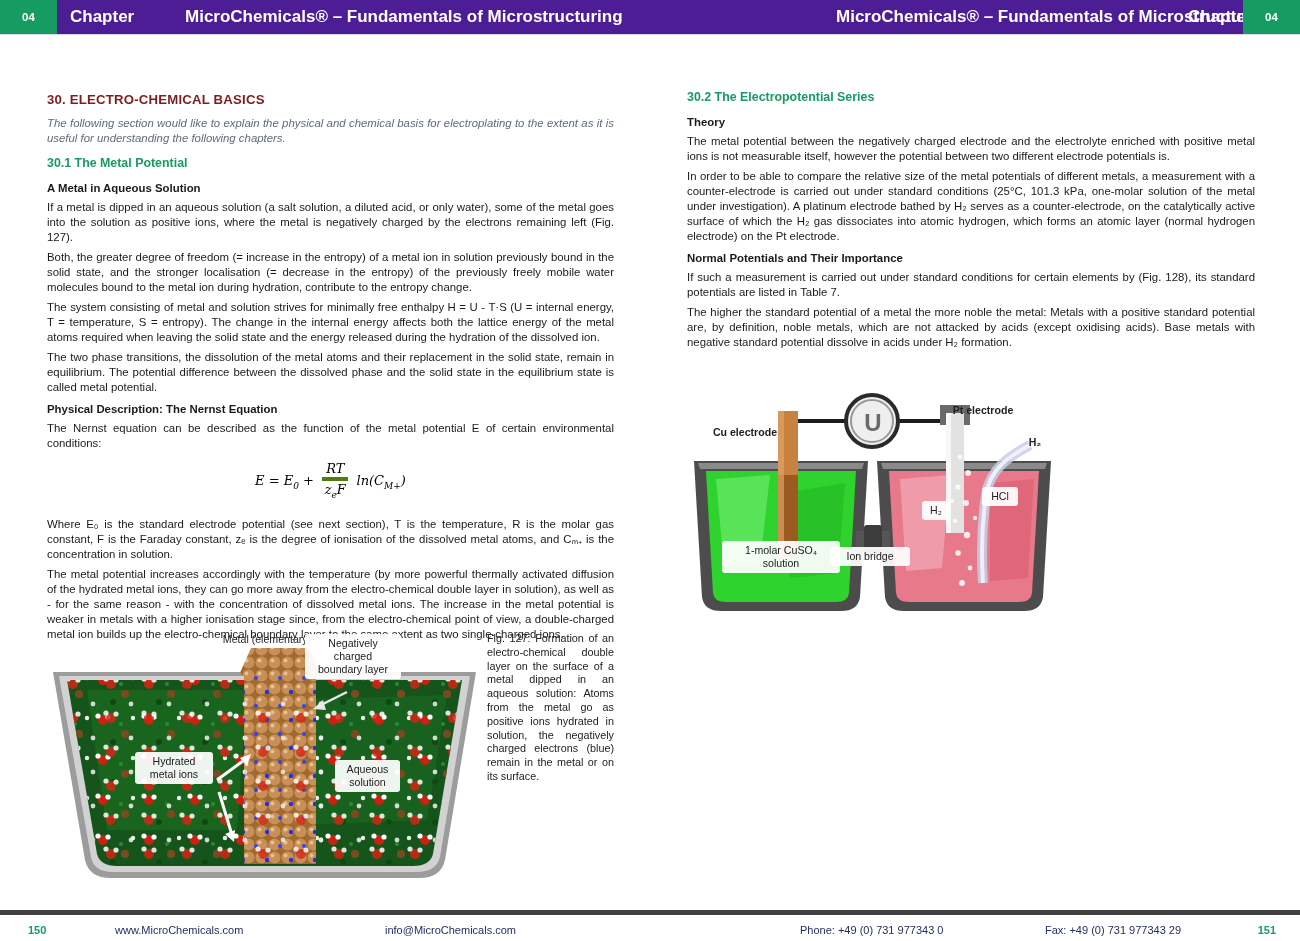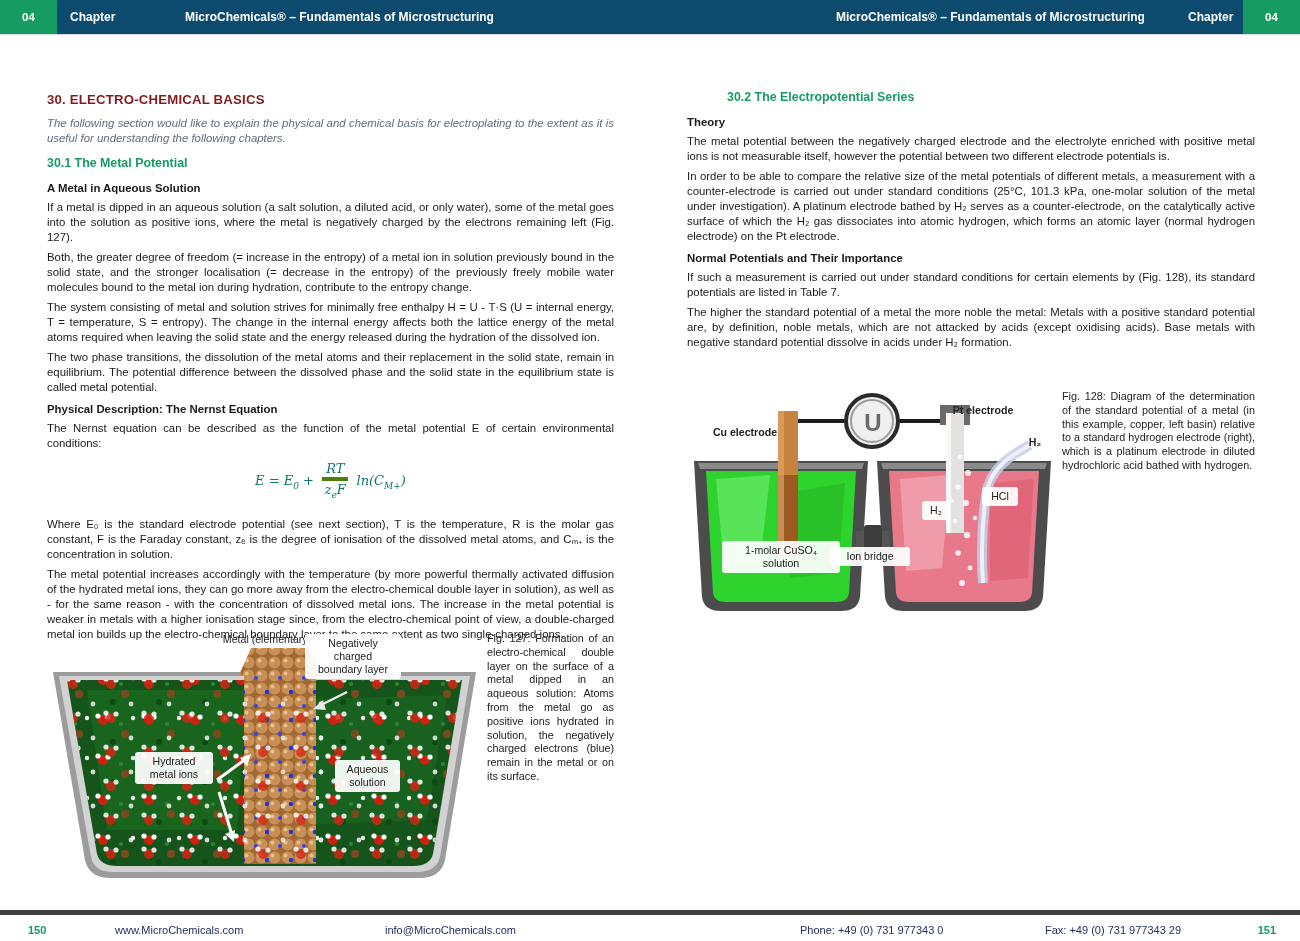--- a/index.html
+++ b/index.html
@@ -2,43 +2,43 @@
 <html><head>
 <meta charset="utf-8">
 <style>
   * { margin:0; padding:0; box-sizing:border-box; }
   html,body { background:#e8e8ec; }
   .page {
     position:relative; width:1300px; height:941px; background:#ffffff;
     font-family:"Liberation Sans", sans-serif; color:#1a1a1a; overflow:hidden;
   }
   
-  .hdr { position:absolute; left:0; top:0; width:1300px; height:34px; background:#0c4a6e; }
+  .hdr { position:absolute; left:0; top:0; width:1300px; height:34px; background:#4c1d95; }
   .hdr::after { content:""; position:absolute; left:0; top:34px; width:1300px; height:1px; background:#d8d8e2; }
   .hdr .numbox { position:absolute; top:0; width:57px; height:34px; background:#169b62; color:#fff;
     font-size:11.5px; font-weight:bold; display:flex; align-items:center; justify-content:center; }
   .hdr .numbox.left { left:0; } .hdr .numbox.right { right:0; }
   .hdr .htext { position:absolute; top:0; height:34px; display:flex; align-items:center;
-    color:#ffffff; font-size:12px; font-weight:600; }
+    color:#ffffff; font-size:17px; font-weight:600; }
   .hdr .chap-left { left:70px; } .hdr .title-left { left:185px; }
   .hdr .title-right { left:836px; } .hdr .chap-right { left:1188px; }
 
   
   .col { position:absolute; font-size:11.4px; line-height:15px; text-align:justify; }
   .col-left  { left:47px;  top:92px; width:567px; }
   .col-right { left:687px; top:90px; width:568px; }
   .sec-title { color:#7f1d1d; font-size:13.2px; font-weight:bold; letter-spacing:.2px; margin:0 0 9px 0; text-align:left; }
   .intro { color:#5f6b7a; font-style:italic; margin:0 0 10px 0; }
   .green-head { color:#169b62; font-size:12.4px; font-weight:bold; margin:8px 0 10px 0; text-align:left; }
   .bold-head { font-weight:bold; margin:7px 0 4px 0; text-align:left; }
   .para { margin:0 0 5px 0; }
 
   
   .equation { margin:10px 0 14px 0; text-align:center; font-family:"DejaVu Serif", serif;
-    font-style:italic; font-size:13px; color:#0f766e; }
+    font-style:italic; font-size:13px; color:#000000; }
   .equation sub { font-size:9px; }
   .frac { display:inline-block; vertical-align:middle; text-align:center; margin:0 4px; }
   .frac .num { display:block; padding:0 4px 1px 4px; border-bottom:4px solid #4d7c0f; }
   .frac .den { display:block; padding-top:1px; }
 
   
   .fig { position:absolute; }
   .fig-label { position:absolute; background:rgba(255,255,255,.93); border-radius:3px;
     font-size:10.6px; line-height:13px; text-align:center; padding:3px 6px; color:#222; }
   .fig-label.noback { background:transparent; }
@@ -132,21 +132,21 @@
       <polygon points="266,79 276,70 279,80" fill="#e8e8e8"></polygon>
     </svg>
     <div class="fig-label noback" style="left:140px; top:0px; width:160px;">Metal (elementary)</div>
     <div class="fig-label" style="left:258px; top:4px; width:96px;">Negatively charged boundary layer</div>
     <div class="fig-label" style="left:88px; top:122px; width:78px;">Hydrated metal ions</div>
     <div class="fig-label" style="left:288px; top:130px; width:65px;">Aqueous solution</div>
   </div>
   <div class="fig-caption" style="left:487px; top:632px; width:127px;">Fig. 127: Formation of an electro-chemical double layer on the surface of a metal dipped in an aqueous solution: Atoms from the metal go as positive ions hydrated in solution, the negatively charged electrons (blue) remain in the metal or on its surface.</div>
 
   <div class="col col-right">
-    <div class="green-head" style="margin-top:0;margin-left:40px;">30.2  The Electropotential Series</div>
+    <div class="green-head" style="margin-top:0;">30.2  The Electropotential Series</div>
     <div class="bold-head">Theory</div>
     <p class="para">The metal potential between the negatively charged electrode and the electrolyte enriched with positive metal ions is not measurable itself, however the potential between two different electrode potentials is.</p>
     <p class="para">In order to be able to compare the relative size of the metal potentials of different metals, a measurement with a counter-electrode is carried out under standard conditions (25°C, 101.3 kPa, one-molar solution of the metal under investigation). A platinum electrode bathed by H₂ serves as a counter-electrode, on the catalytically active surface of which the H₂ gas dissociates into atomic hydrogen, which forms an atomic layer (normal hydrogen electrode) on the Pt electrode.</p>
     <div class="bold-head">Normal Potentials and Their Importance</div>
     <p class="para">If such a measurement is carried out under standard conditions for certain elements by (Fig. 128), its standard potentials are listed in Table 7.</p>
     <p class="para">The higher the standard potential of a metal the more noble the metal: Metals with a positive standard potential are, by definition, noble metals, which are not attacked by acids (except oxidising acids). Base metals with negative standard potential dissolve in acids under H₂ formation.</p>
   </div>
 
   <div class="fig" style="left:690px; top:383px; width:365px; height:238px;">
     <svg width="365" height="238" viewBox="0 0 365 238">
@@ -200,21 +200,20 @@
     </svg>
     <div class="fig-label noback" style="left:168px; top:22px; width:30px; font-size:24px; font-weight:bold; color:#6a6a6a; line-height:30px;">U</div>
     <div class="fig-label noback" style="left:10px; top:40px; width:90px; font-weight:600;">Cu electrode</div>
     <div class="fig-label noback" style="left:248px; top:18px; width:90px; font-weight:600;">Pt electrode</div>
     <div class="fig-label noback" style="left:330px; top:50px; width:30px; font-weight:600;">H₂</div>
     <div class="fig-label" style="left:232px; top:118px; width:28px;">H₂</div>
     <div class="fig-label" style="left:292px; top:104px; width:36px;">HCl</div>
     <div class="fig-label" style="left:32px; top:158px; width:118px;">1-molar CuSO₄ solution</div>
     <div class="fig-label" style="left:140px; top:164px; width:80px;">Ion bridge</div>
   </div>
-  <div class="fig-caption" style="left:1062px; top:390px; width:193px;">Fig. 128: Diagram of the determination of the standard potential of a metal (in this example, copper, left basin) relative to a standard hydrogen electrode (right), which is a platinum electrode in diluted hydrochloric acid bathed with hydrogen.</div>
 
   <div class="footer">
     <span class="f-pgL pg">150</span>
     <span class="f-web">www.MicroChemicals.com</span>
     <span class="f-mail">info@MicroChemicals.com</span>
     <span class="f-phone">Phone: +49 (0) 731 977343 0</span>
     <span class="f-fax">Fax: +49 (0) 731 977343 29</span>
     <span class="f-pgR pg">151</span>
   </div>
 

